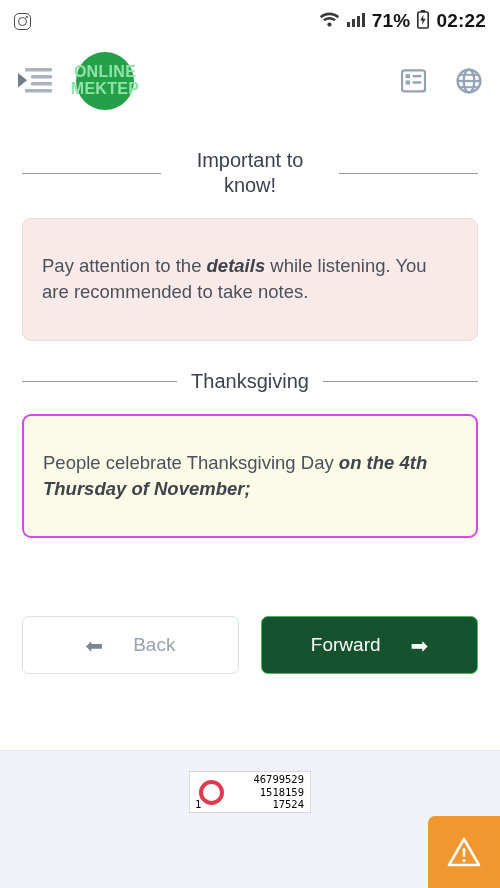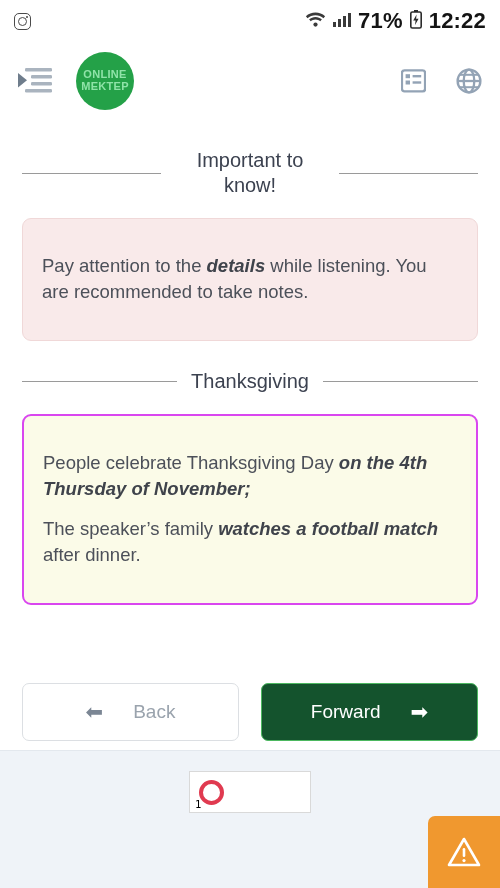--- a/index.html
+++ b/index.html
@@ -14,21 +14,21 @@
   
   .statusbar {
     height: 42px; display: flex; align-items: center;
     padding: 0 14px 0 14px; background: #ffffff;
   }
   .statusbar .left { display: flex; align-items: center; gap: 8px; }
   .statusbar .right {
     margin-left: auto; display: flex; align-items: center; gap: 7px;
     color: #1c1c1c;
   }
-  .sb-text { font-size: 22px; font-weight: bold; letter-spacing: .2px; color: #141414; }
+  .sb-text { font-size: 19px; font-weight: bold; letter-spacing: .2px; color: #141414; }
   .ig-icon { width: 17px; height: 17px; border: 1.6px solid #4a4a4a; border-radius: 5px;
              position: relative; }
   .ig-icon::before { content:""; position:absolute; width:7px; height:7px; border:1.6px solid #4a4a4a;
              border-radius:50%; left:3px; top:3px; }
   .ig-icon::after { content:""; position:absolute; width:2px; height:2px; background:#4a4a4a;
              border-radius:50%; right:2px; top:2px; }
 
   
   .appbar {
     height: 78px; display: flex; align-items: center; padding: 0 18px;
@@ -36,21 +36,21 @@
   }
   .menu-btn { width: 34px; height: 30px; display:flex; align-items:center; cursor:pointer; }
   .logo {
     width: 58px; height: 58px; border-radius: 50%;
     background: #24a148;
     margin-left: 24px;
     display: flex; flex-direction: column; align-items: center; justify-content: center;
     line-height: 1.05;
   }
   .logo span {
-    font-size: 11px; font-weight: bold; color: #8fe3a8; letter-spacing: .3px;
+    font-size: 16px; font-weight: bold; color: #8fe3a8; letter-spacing: .3px;
   }
   .appbar .spacer { flex: 1; }
   .hdr-icon { margin-left: 30px; cursor: pointer; display:flex; align-items:center; }
 
   
   .content { padding: 0 22px; }
 
   .divider-row {
     display: flex; align-items: center; gap: 14px;
     margin-top: 28px; margin-bottom: 4px;
@@ -141,21 +141,21 @@
         </svg>
       </span>
       <span class="sb-text">71%</span>
       <span>
         <svg width="12" height="19" viewBox="0 0 12 19">
           <rect x="4" y="0" width="4" height="2" fill="#2b2b2b"></rect>
           <rect x="0.8" y="2" width="10.4" height="16" rx="1.6" fill="none" stroke="#2b2b2b" stroke-width="1.6"></rect>
           <path d="M6.6 4.6 3.2 10.6h2.4l-.6 4.4 3.6-6.2H6.1z" fill="#2b2b2b"></path>
         </svg>
       </span>
-      <span class="sb-text">12:22</span>
+      <span class="sb-text">02:22</span>
     </div>
   </div>
 
   <div class="appbar">
     <div class="menu-btn">
       <svg width="34" height="28" viewBox="0 0 34 28">
         <rect x="7" y="1" width="27" height="3.4" rx="1.2" fill="#aab4bf"></rect>
         <rect x="13" y="8" width="21" height="3.4" rx="1.2" fill="#aab4bf"></rect>
         <rect x="13" y="15" width="21" height="3.4" rx="1.2" fill="#aab4bf"></rect>
         <rect x="7" y="22" width="27" height="3.4" rx="1.2" fill="#aab4bf"></rect>
@@ -200,38 +200,42 @@
     </div>
 
     <div class="divider-row">
       <span class="rule"></span>
       <span class="dtitle">Thanksgiving</span>
       <span class="rule"></span>
     </div>
 
     <div class="callout yellow">
       <p><span>People celebrate Thanksgiving Day </span><b>on the 4</b><span></span><b>th Thursday of November;</b><span></span></p>
-      <p><span>The speaker’s family </span><b>watches a football match</b><span> after dinner.</span></p>
     </div>
   </div>
 
   <div class="nav">
     <div class="btn back">
       <span class="arrow">⬅</span>
       <span>Back</span>
     </div>
     <div class="btn forward">
       <span>Forward</span>
       <span class="arrow">➡</span>
     </div>
   </div>
 
   <div class="footer">
     <div class="counter">
       <span class="ring"></span>
+      <span class="nums">
+        <span>46799529</span><br>
+        <span>1518159</span><br>
+        <span>17524</span>
+      </span>
       <span class="idx">1</span>
     </div>
     <div class="warn-btn">
       <svg width="34" height="32" viewBox="0 0 34 32">
         <path d="M17 3 L32 29 L2 29 Z" fill="none" stroke="#ffffff" stroke-width="2.6" stroke-linejoin="round"></path>
         <rect x="15.7" y="12" width="2.6" height="9" rx="1.3" fill="#ffffff"></rect>
         <circle cx="17" cy="24.6" r="1.6" fill="#ffffff"></circle>
       </svg>
     </div>
   </div>

